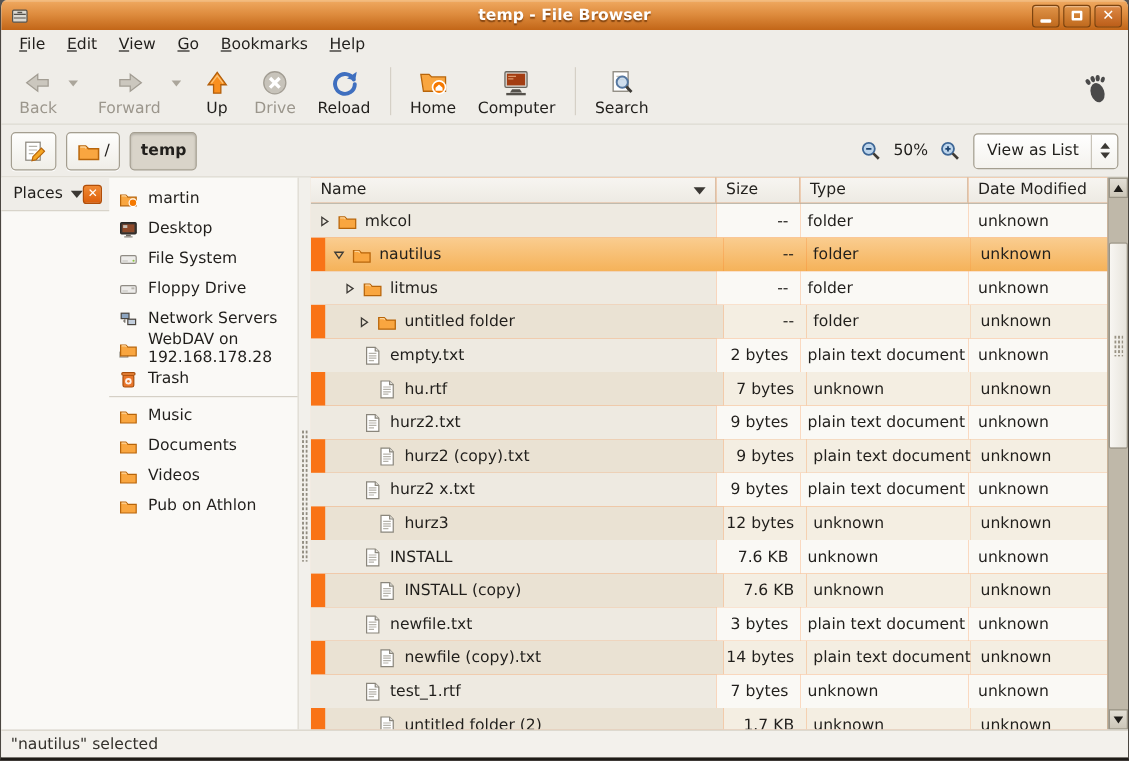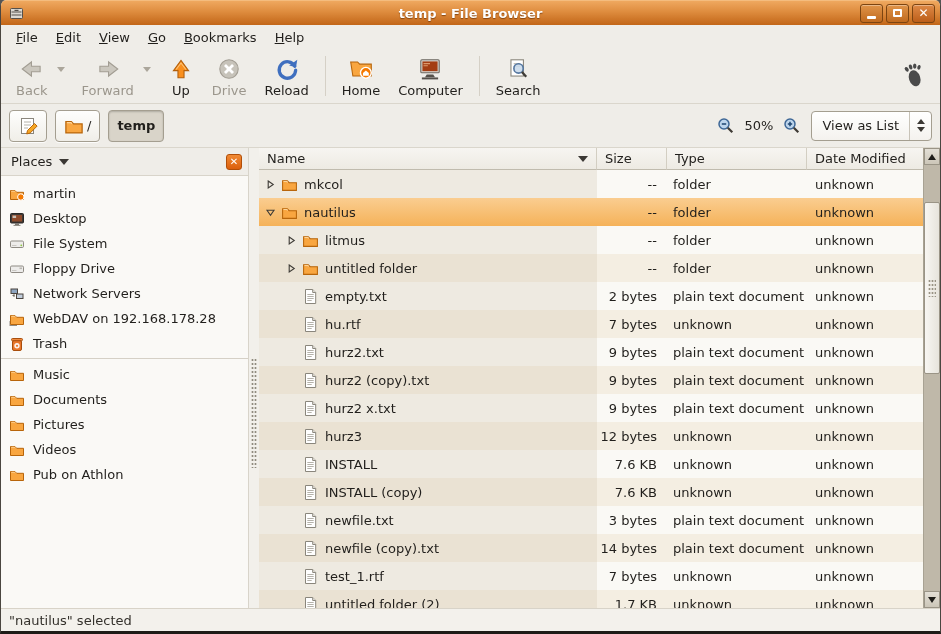--- a/index.html
+++ b/index.html
@@ -60,21 +60,21 @@
   .combo { height:30px; min-width:118px; border:1px solid #A49E90; border-radius:4px;
     background:linear-gradient(#FFFFFF,#F4F2EE); display:flex; align-items:center; padding:0 0 0 10px; }
   .combo-label { flex:1; padding-right:10px; }
   .combo-arrows { border-left:1px solid #C8C3B8; height:100%; width:22px; display:flex; flex-direction:column;
     align-items:center; justify-content:center; gap:3px; }
   .arr-up { width:0; height:0; border-left:4px solid transparent; border-right:4px solid transparent; border-bottom:5px solid #3B3834; }
   .arr-dn { width:0; height:0; border-left:4px solid transparent; border-right:4px solid transparent; border-top:5px solid #3B3834; }
 
   
   .main { position:absolute; top:148px; left:0; right:0; height:460px; display:flex; }
-  .sidebar { width:248px; background:#FAF9F6; border-right:1px solid #D8D4CA; display:flex; flex-direction:column; }
+  .sidebar { width:248px; background:#FAF9F6; border-right:1px solid #D8D4CA; display:flex; flex-direction:row; }
   .sb-header { height:28px; background:#EFEDE8; border-bottom:1px solid #D8D4CA; display:flex; align-items:center; padding:0 6px 0 10px; }
   .sb-title { display:flex; align-items:center; gap:7px; flex:1; }
   .caret-dn { width:0; height:0; border-left:5px solid transparent; border-right:5px solid transparent; border-top:6px solid #3B3834; }
   .sb-close { width:16px; height:16px; border-radius:3px; background:linear-gradient(#F18A34,#DC5F0C);
     border:1px solid #B14E08; color:#FFF; font-size:10px; font-weight:bold; line-height:14px; text-align:center; }
   .sb-list { padding-top:5px; }
   .sb-item { height:25px; display:flex; align-items:center; gap:8px; padding-left:8px; }
   .sb-item .icn svg { width:16px; height:16px; display:block; }
   .sb-sep { height:1px; background:#D5D0C6; margin:2px 0 3px 0; }
 
@@ -89,21 +89,21 @@
   .col-h.name { width:338px; } .col-h.size { width:70px; } .col-h.type { width:140px;align-items:center; } .col-h.date { width:116px; border-right:none; }
   .sort-arrow { margin-left:auto; width:0; height:0; border-left:5px solid transparent; border-right:5px solid transparent; border-top:6px solid #3B3834; }
   .rows { flex:1; overflow:hidden; }
   .frow { display:flex; height:28px; align-items:stretch; }
   .cell { display:flex; align-items:center; font-size:13px; white-space:nowrap; overflow:hidden; }
   .c-name { width:338px; padding-right:4px; }
   .c-size { width:70px; justify-content:flex-end; padding-right:10px; }
   .c-type { width:140px; padding-left:6px; }
   .c-date { width:116px; padding-left:8px; }
   .frow.even .c-name { background:#EEEAE1; } .frow.even .c-size,.frow.even .c-type,.frow.even .c-date { background:#FAF9F5; }
-  .frow.odd  .c-name { background:#EAE2D3; } .frow.odd  .c-size,.frow.odd .c-type,.frow.odd .c-date { background:#F4EEE2; }
+  .frow.odd  .c-name { background:#EAE2D3;margin-left:12px; } .frow.odd  .c-size,.frow.odd .c-type,.frow.odd .c-date { background:#F4EEE2; }
   .frow.selected .c-name,.frow.selected .c-size,.frow.selected .c-type,.frow.selected .c-date {
     background:linear-gradient(#FACD90,#F5B259); }
   .expander { width:14px; display:flex; align-items:center; justify-content:center; flex:none; }
   .expander svg { width:11px; height:11px; }
   .ficon { width:17px; margin:0 6px 0 4px; flex:none; }
   .ficon svg { width:17px; height:17px; display:block; }
 
   .scrollbar { width:17px; background:#BFB8A9; display:flex; flex-direction:column; border-left:1px solid #A8A293; }
   .sc-btn { height:17px; background:linear-gradient(#E3DFD6,#CCC6B8); border:1px solid #9A9486; display:flex; align-items:center; justify-content:center; }
   .sc-track { flex:1; position:relative; }
@@ -389,29 +389,20 @@
             </span>
             <span>Documents</span>
           </div>
           <div class="sb-item">
             <span class="icn">
               <svg viewBox="0 0 16 16">
                 <path d="M1.5 4.5h4.4l1.8 1.8h6.8v7.2h-13z" fill="#F9A640" stroke="#B8650A"></path>
                 <path d="M2.3 5.2h3.2l.9.9" fill="none" stroke="#FDD49A"></path>
               </svg>
             </span>
-            <span>Pictures</span>
-          </div>
-          <div class="sb-item">
-            <span class="icn">
-              <svg viewBox="0 0 16 16">
-                <path d="M1.5 4.5h4.4l1.8 1.8h6.8v7.2h-13z" fill="#F9A640" stroke="#B8650A"></path>
-                <path d="M2.3 5.2h3.2l.9.9" fill="none" stroke="#FDD49A"></path>
-              </svg>
-            </span>
             <span>Videos</span>
           </div>
           <div class="sb-item">
             <span class="icn">
               <svg viewBox="0 0 16 16">
                 <path d="M1.5 4.5h4.4l1.8 1.8h6.8v7.2h-13z" fill="#F9A640" stroke="#B8650A"></path>
                 <path d="M2.3 5.2h3.2l.9.9" fill="none" stroke="#FDD49A"></path>
               </svg>
             </span>
             <span>Pub on Athlon</span>

